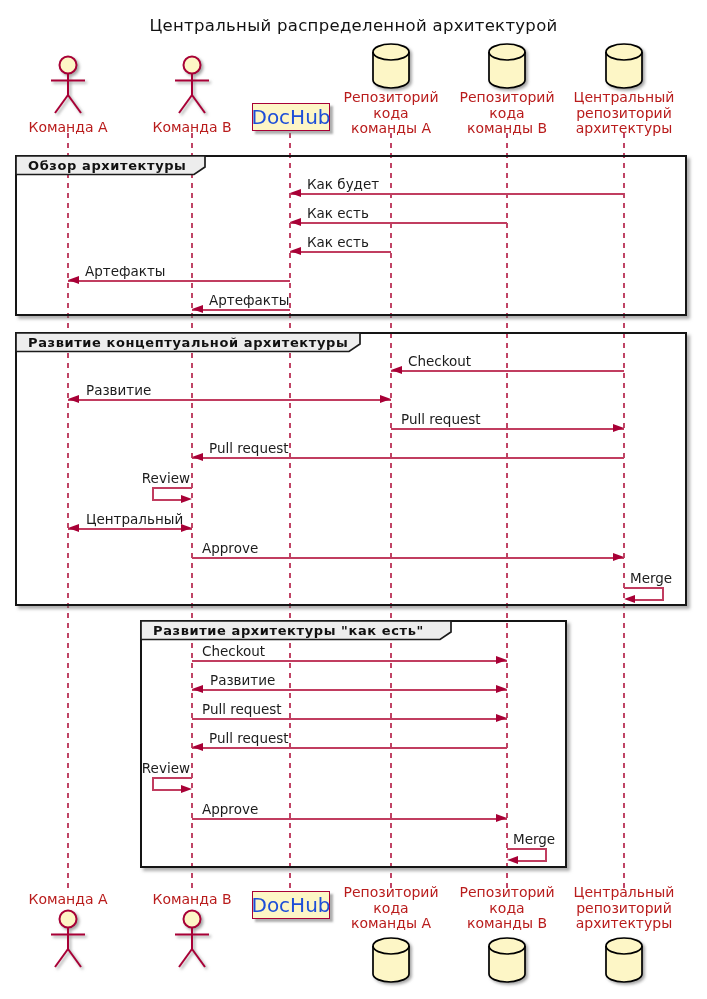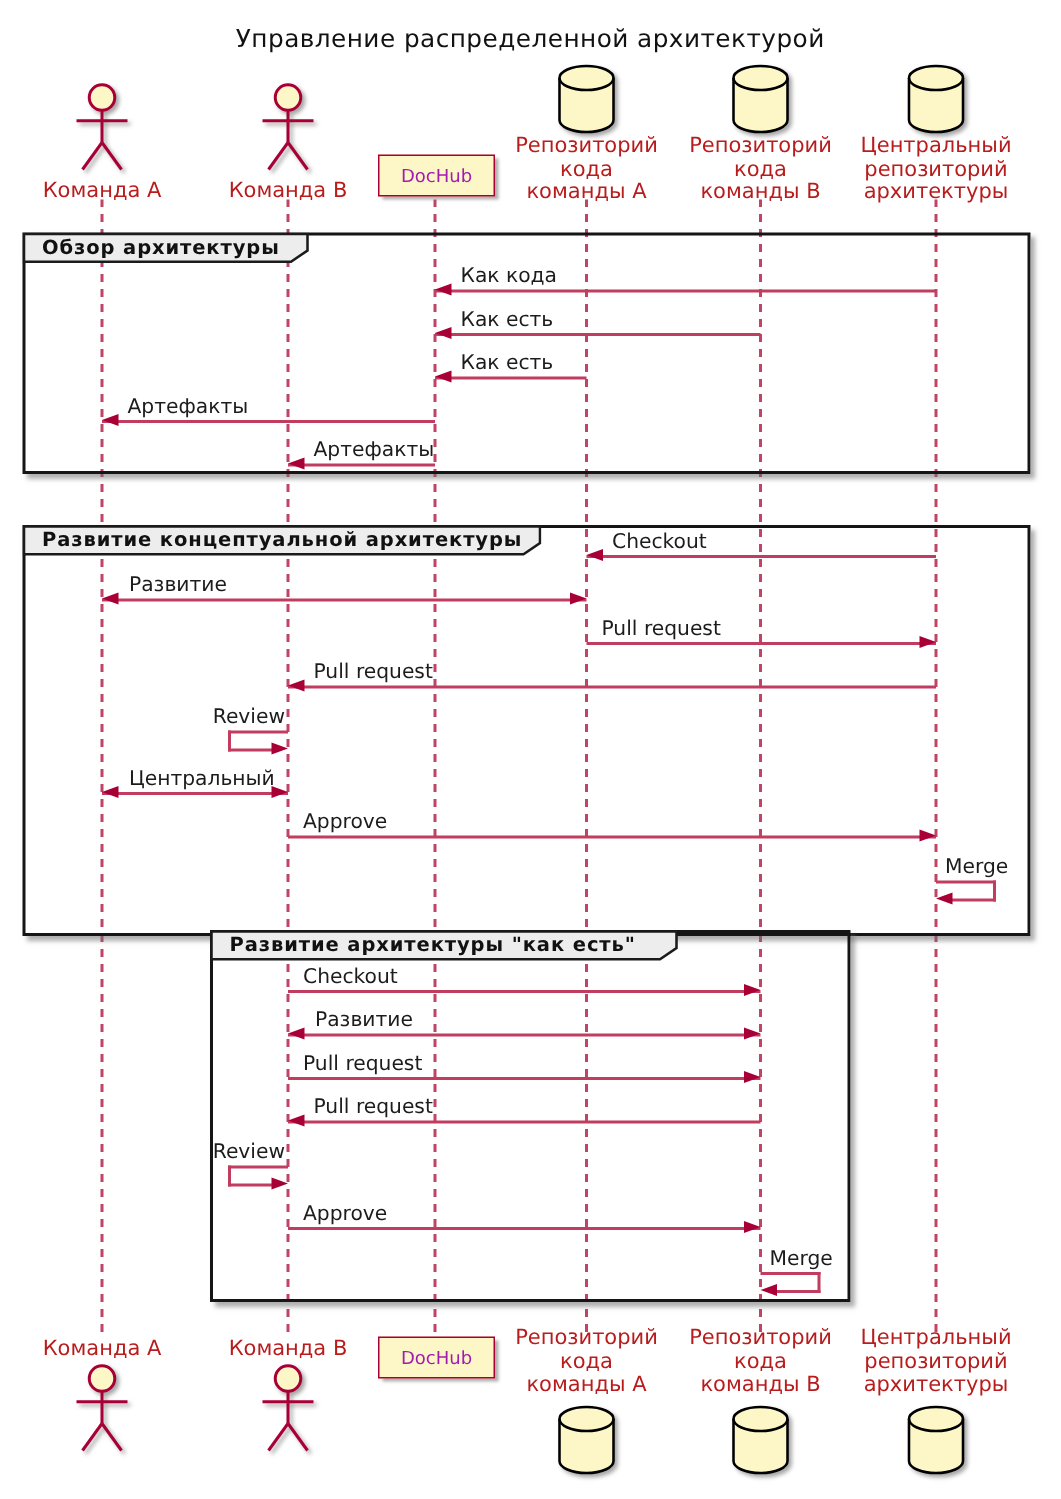--- a/index.html
+++ b/index.html
@@ -16,53 +16,53 @@
   .frame-label{position:absolute;top:3px;left:13px;font-weight:bold;font-size:13px;
          letter-spacing:.6px;color:#111;white-space:nowrap;}
   .msg-line{position:absolute;height:1.6px;background:#c13d60;}
   .msg-vline{position:absolute;width:1.6px;background:#c13d60;}
   .msg-label{position:absolute;font-size:13.5px;color:#1c1c1c;white-space:nowrap;height:16px;line-height:16px;}
   .arr{position:absolute;width:0;height:0;border-top:4.6px solid transparent;border-bottom:4.6px solid transparent;}
   .arr-left{border-right:11px solid #a80036;}
   .arr-right{border-left:11px solid #a80036;}
   .pbox{position:absolute;width:76px;height:26px;background:#fdf6c6;border:1.8px solid #a80036;
         box-shadow:2.5px 2.5px 2px rgba(120,120,120,.6);display:flex;align-items:center;justify-content:center;
-        font-size:12px;color:#a21caf;}
+        font-size:20px;color:#1d4ed8;}
   .plabel{position:absolute;text-align:center;font-size:14px;color:#b91c1c;line-height:15.5px;}
   .icon-shadow{filter:drop-shadow(2px 2px 1.5px rgba(90,90,90,.55));}
 </style>
 </head>
 <body>
 
 <div id="scene">
-  <div class="title">Управление распределенной архитектурой</div>
+  <div class="title">Центральный распределенной архитектурой</div>
 <div class="lifeline" style="left: 67px; top: 133px; height: 757px;"></div>
     <div class="lifeline" style="left: 191px; top: 133px; height: 757px;"></div>
     <div class="lifeline" style="left: 289px; top: 133px; height: 757px;"></div>
     <div class="lifeline" style="left: 390px; top: 133px; height: 757px;"></div>
     <div class="lifeline" style="left: 506px; top: 133px; height: 757px;"></div>
     <div class="lifeline" style="left: 623px; top: 133px; height: 757px;"></div>
     <div class="frame" style="left: 15px; top: 155px; width: 668px; height: 157px;">
       <div class="frame-tab" style="width: 191px; height: 20px;"><svg width="191" height="21" viewBox="0 0 191 21">
           <polygon points="1,1 190,1 190,12 179,19.5 1,19.5" fill="#ededed" stroke="#1b1b1b" stroke-width="1.7"></polygon>
         </svg><div class="frame-label">Обзор архитектуры</div></div>
     </div>
-    <div class="frame" style="left: 15px; top: 332px; width: 668px; height: 270px; margin-top: 18px;">
+    <div class="frame" style="left: 15px; top: 332px; width: 668px; height: 270px;">
       <div class="frame-tab" style="width: 346px; height: 20px;"><svg width="346" height="21" viewBox="0 0 346 21">
           <polygon points="1,1 345,1 345,12 334,19.5 1,19.5" fill="#ededed" stroke="#1b1b1b" stroke-width="1.7"></polygon>
         </svg><div class="frame-label">Развитие концептуальной архитектуры</div></div>
     </div>
     <div class="frame" style="left: 140px; top: 620px; width: 423px; height: 244px;">
       <div class="frame-tab" style="width: 312px; height: 20px;"><svg width="312" height="21" viewBox="0 0 312 21">
           <polygon points="1,1 311,1 311,12 300,19.5 1,19.5" fill="#ededed" stroke="#1b1b1b" stroke-width="1.7"></polygon>
         </svg><div class="frame-label">Развитие архитектуры "как есть"</div></div>
     </div>
     <div class="msg-line" style="left: 290px; top: 193px; width: 334px;"></div>
     <div class="arr arr-left" style="left: 290px; top: 189px;"></div>
-    <div class="msg-label" style="left: 307px; top: 176px;">Как кода</div>
+    <div class="msg-label" style="left: 307px; top: 176px;">Как будет</div>
     <div class="msg-line" style="left: 290px; top: 222px; width: 217px;"></div>
     <div class="arr arr-left" style="left: 290px; top: 218px;"></div>
     <div class="msg-label" style="left: 307px; top: 205px;">Как есть</div>
     <div class="msg-line" style="left: 290px; top: 251px; width: 101px;"></div>
     <div class="arr arr-left" style="left: 290px; top: 247px;"></div>
     <div class="msg-label" style="left: 307px; top: 234px;">Как есть</div>
     <div class="msg-line" style="left: 68px; top: 280px; width: 222px;"></div>
     <div class="arr arr-left" style="left: 68px; top: 276px;"></div>
     <div class="msg-label" style="left: 85px; top: 263px;">Артефакты</div>
     <div class="msg-line" style="left: 192px; top: 309px; width: 98px;"></div>

